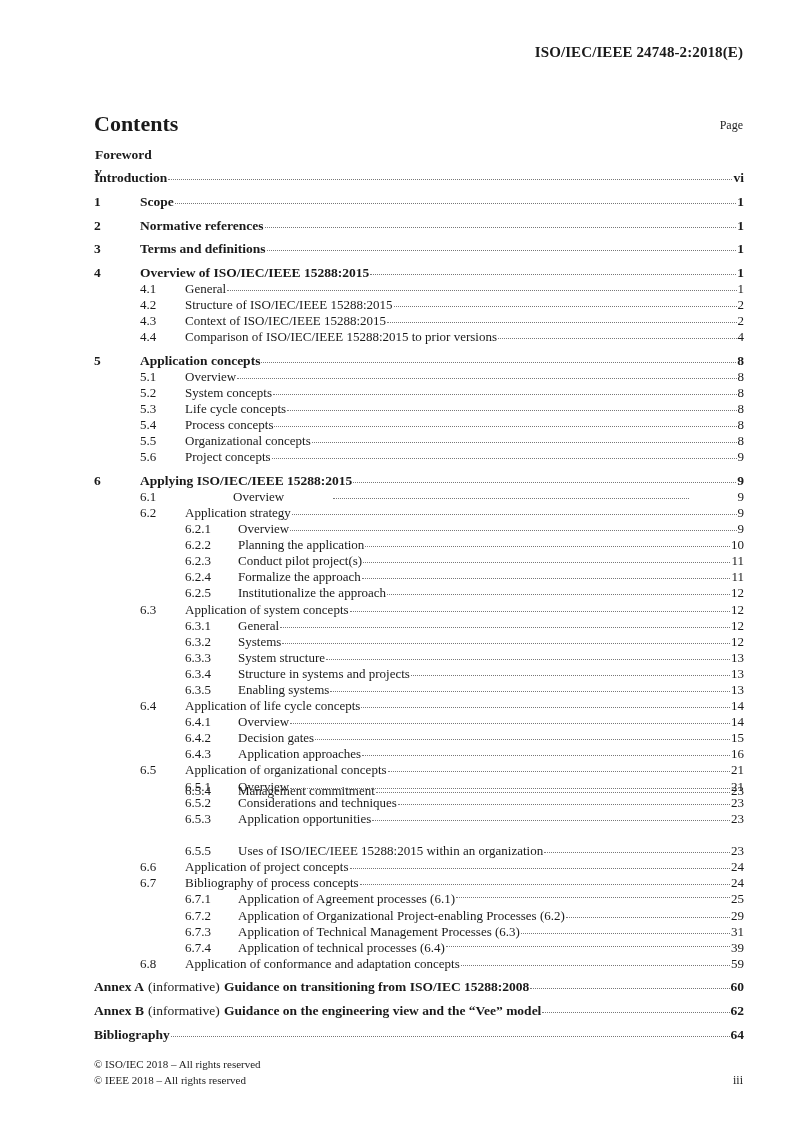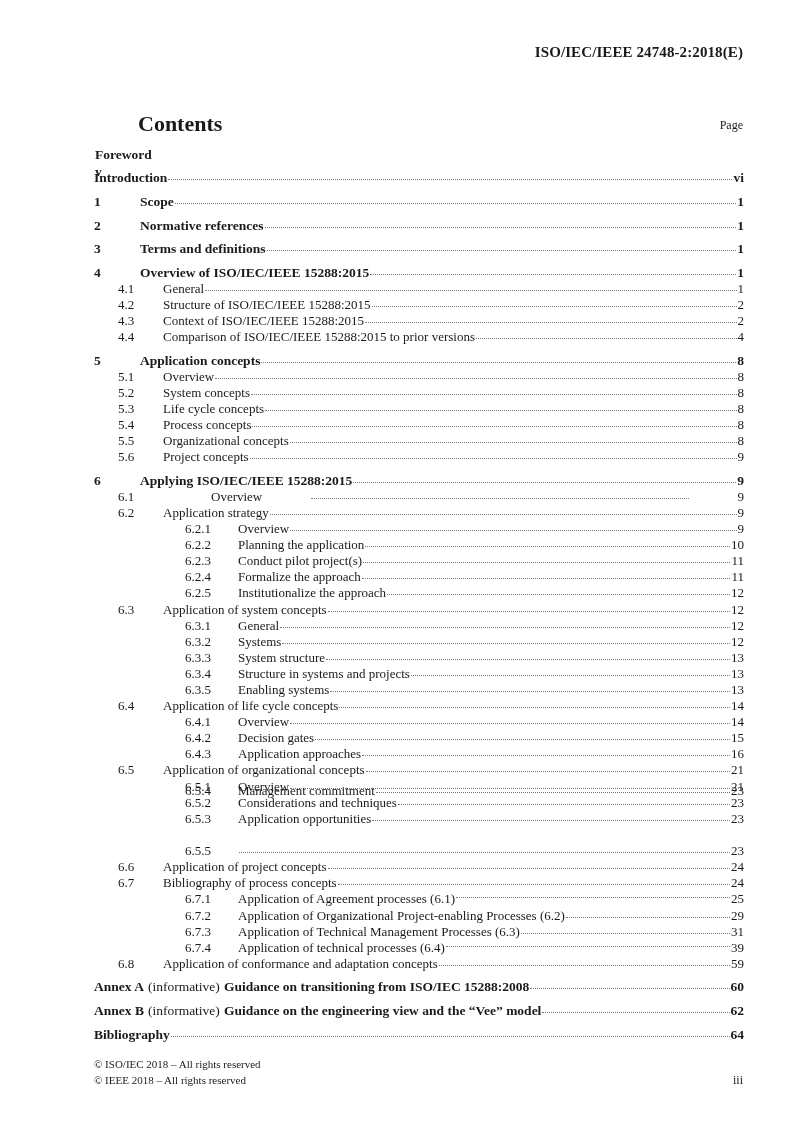--- a/index.html
+++ b/index.html
@@ -1,31 +1,31 @@
 <!DOCTYPE html>
 <html><head>
 <meta charset="utf-8">
 <style>
   html, body { margin:0; padding:0; background:#ffffff; }
   body { width:793px; height:1122px; position:relative; overflow:hidden;
          font-family:"Liberation Serif", "DejaVu Serif", serif; color:#1a1a1a; }
   .doc-id { position:absolute; right:50px; top:44px; font-weight:bold; font-size:15px; letter-spacing:0.1px; }
-  .toc-title { position:absolute; left:94px; top:111px; font-size:22px; font-weight:bold;margin-left:44px; }
+  .toc-title { position:absolute; left:94px; top:111px; font-size:22px; font-weight:bold; }
   .page-label { position:absolute; right:50px; top:118px; font-size:12px; }
   .toc { position:absolute; left:94px; top:0; width:650px; }
   .row { position:absolute; left:0; width:650px; display:flex; align-items:baseline; white-space:nowrap; }
   .row .num { flex:none; }
   .row .txt { flex:none; }
   .row .dots { flex:1 1 auto; border-bottom:1px dotted #777; margin:0 1px; transform:translateY(-2px); height:0; }
   .row .pg { flex:none; text-align:right; }
   .l0 { font-size:13.5px; font-weight:bold; }
   .l1 { font-size:13.5px; font-weight:bold; }
   .l1 .num { width:46px; }
   .l2 { font-size:13px; }
-  .l2 .num { margin-left:24px; width:45px; }
+  .l2 .num { margin-left:46px; width:45px; }
   .l3 { font-size:13px; }
   .l3 .num { margin-left:91px; width:53px; }
   .annex .norm { font-weight:normal; }
   .footer { position:absolute; left:94px; font-size:11px; }
   .footer-page { position:absolute; right:50px; top:1073px; font-size:12px; }
 </style>
 </head>
 <body>
 
 <div class="doc-id">ISO/IEC/IEEE 24748-2:2018(E)</div>
@@ -266,20 +266,21 @@
       <span class="pg">23</span>
     </div>
     <div class="row l3" style="top: 783px;">
       <span class="num">6.5.4</span>
       <span class="txt">Management commitment</span>
       <span class="dots"></span>
       <span class="pg">23</span>
     </div>
     <div class="row l3" style="top: 843px;">
       <span class="num">6.5.5</span>
+      <span class="txt">Uses of ISO/IEC/IEEE 15288:2015 within an organization</span>
       <span class="dots"></span>
       <span class="pg">23</span>
     </div>
     <div class="row l2" style="top: 859px;">
       <span class="num">6.6</span>
       <span class="txt">Application of project concepts</span>
       <span class="dots"></span>
       <span class="pg">24</span>
     </div>
     <div class="row l2" style="top: 875px;">

